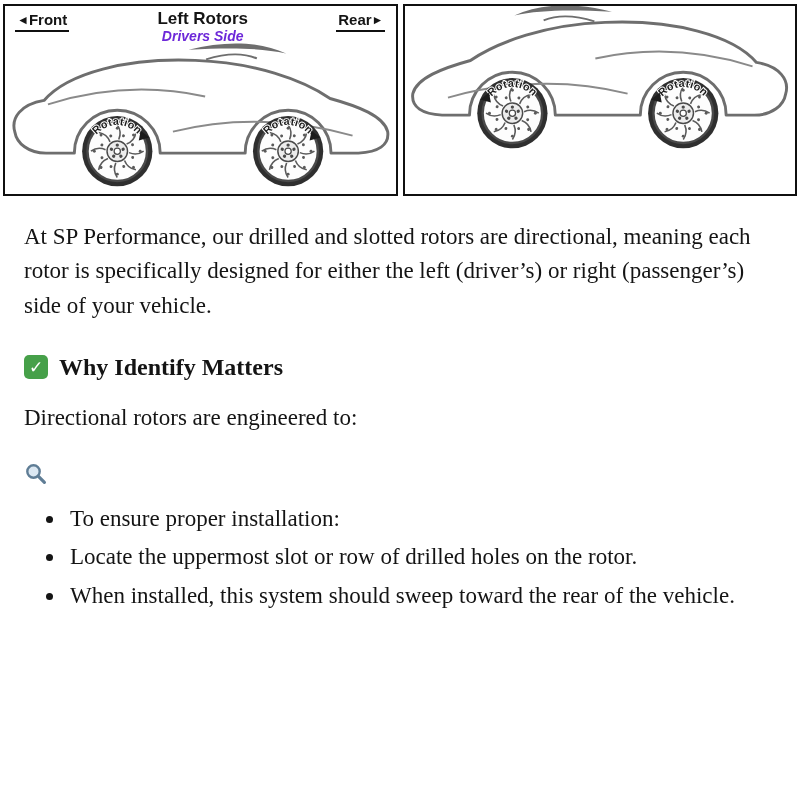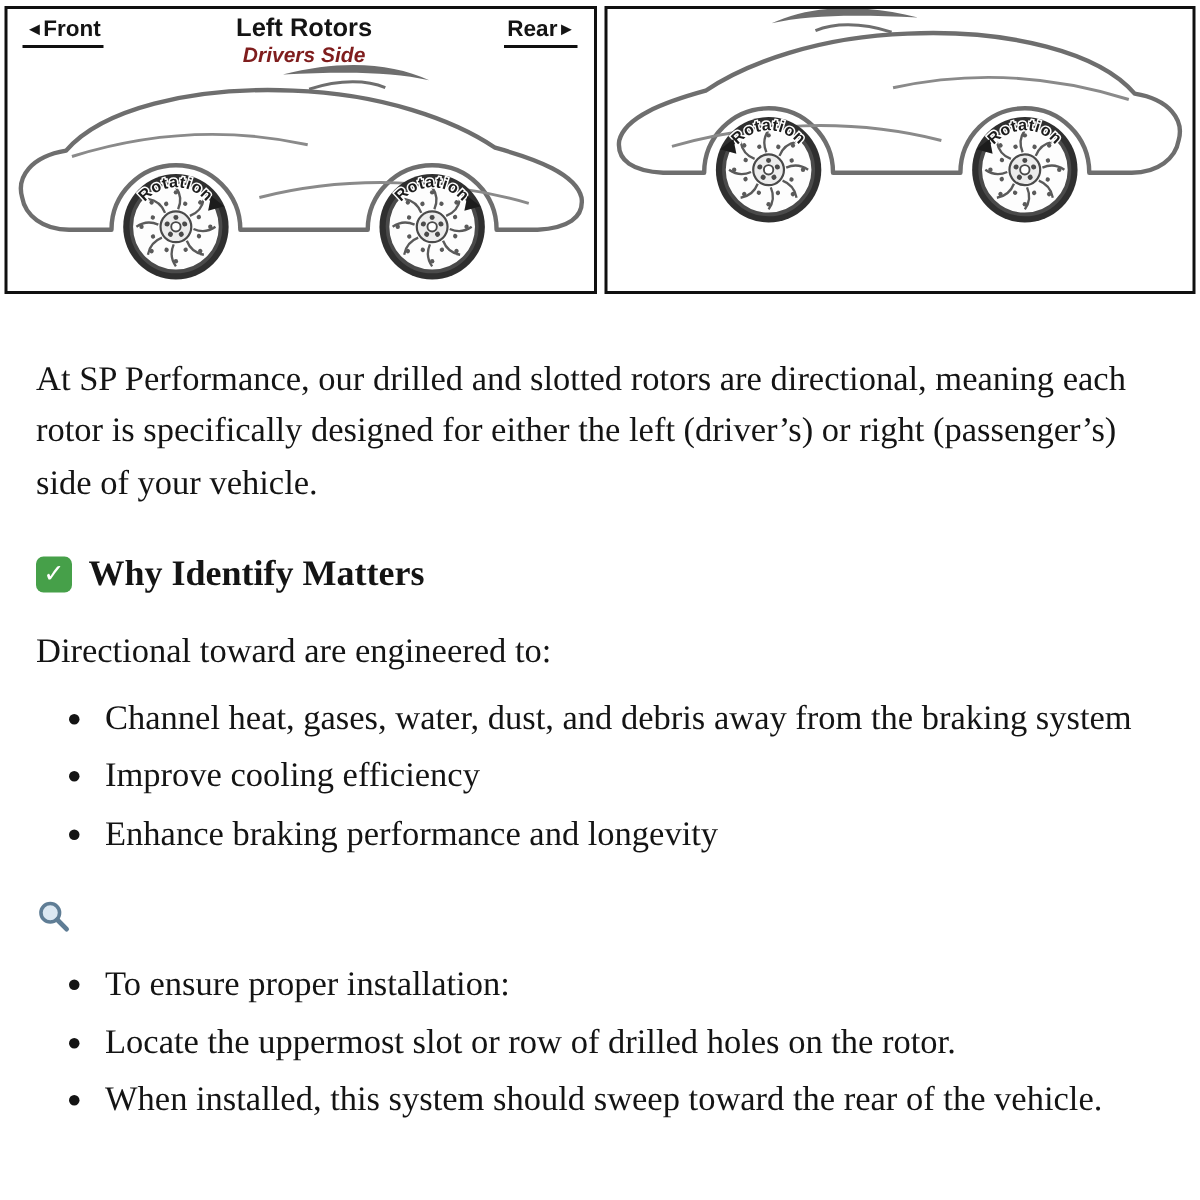--- a/index.html
+++ b/index.html
@@ -9,27 +9,27 @@
 
   
   .diagram { display:flex; gap:5px; padding:4px 3px 0 3px; }
   .panel { flex:1; border:2px solid #101010; background:#fff; overflow:hidden; }
   .panel-header { display:flex; justify-content:space-between; align-items:flex-start; padding:6px 10px 0 10px; }
   .corner { font-family:"Liberation Sans", sans-serif; font-weight:bold; font-size:15px;
             border-bottom:2.5px solid #101010; padding:0 2px 1px 2px; line-height:1.1; white-space:nowrap; }
   .corner .arr { font-size:12px; position:relative; top:-1px; }
   .titles { text-align:center; margin-top:-2px; }
   .panel-title { font-family:"Liberation Sans", sans-serif; font-weight:bold; font-size:17px; line-height:1.05; }
-  .panel-sub { font-family:"Liberation Sans", sans-serif; font-weight:bold; font-style:italic; font-size:14px; color:#7f1d1d; }
+  .panel-sub { font-family:"Liberation Sans", sans-serif; font-weight:bold; font-style:italic; font-size:14px; color:#6d28d9; }
   .car-svg { display:block; width:100%; height:auto; margin-top:-8px; }
   .rot-label { font-family:"Liberation Sans", sans-serif; font-weight:bold; font-size:11px; fill:#1c1c1c;
                paint-order:stroke; stroke:#ffffff; stroke-width:2px; letter-spacing:.5px; }
 
   
-  .content { padding:30px 28px 0 24px; font-size:23px; line-height:1.5; }
+  .content { padding:14px 28px 0 24px; font-size:23px; line-height:1.5; }
   .intro { margin:10px 0 20px 0; }
   .sec-head { display:flex; align-items:center; gap:11px; margin:26px 0 16px 0; font-size:24px; }
   .sec-head.bold { font-weight:bold; }
   .sec-head.regular { font-weight:normal; }
   .check-icon { width:24px; height:24px; flex:0 0 auto; background:#46a049; border-radius:5px;
                 display:inline-flex; align-items:center; justify-content:center;
                 color:#fff; font-size:17px; font-weight:bold; font-family:"DejaVu Sans", sans-serif; }
   .mag-icon { width:24px; height:24px; flex:0 0 auto; display:inline-block; }
   ul.blist { margin:6px 0 10px 16px; padding-left:26px; }
   ul.blist li { margin:4px 0; padding-left:4px; }
@@ -135,27 +135,22 @@
 
   <div class="content">
 
     <p class="intro">At SP Performance, our drilled and slotted rotors are directional, meaning each rotor is specifically designed for either the left (driver’s) or right (passenger’s) side of your vehicle.</p>
 
     <div class="sec-head bold">
       <span class="check-icon">✓</span>
       <span>Why Identify Matters</span>
     </div>
 
-    <p style="margin:0 0 10px 0;">Directional toward are engineered to:</p>
+    <p style="margin:0 0 10px 0;">Directional rotors are engineered to:</p>
 
-    <ul class="blist">
-      <li>Channel heat, gases, water, dust, and debris away from the braking system</li>
-      <li>Improve cooling efficiency</li>
-      <li>Enhance braking performance and longevity</li>
-    </ul>
 
     <div class="sec-head regular">
       <svg class="mag-icon" viewBox="0 0 24 24">
         <circle cx="9.5" cy="9.5" r="6.2" fill="#dce8f2" stroke="#5f7d95" stroke-width="2.4"></circle>
         <line x1="14.2" y1="14.2" x2="20.4" y2="20.4" stroke="#5f7d95" stroke-width="3.2" stroke-linecap="round"></line>
       </svg>
     </div>
 
     <ul class="blist" style="">
       <li>To ensure proper installation:</li>

